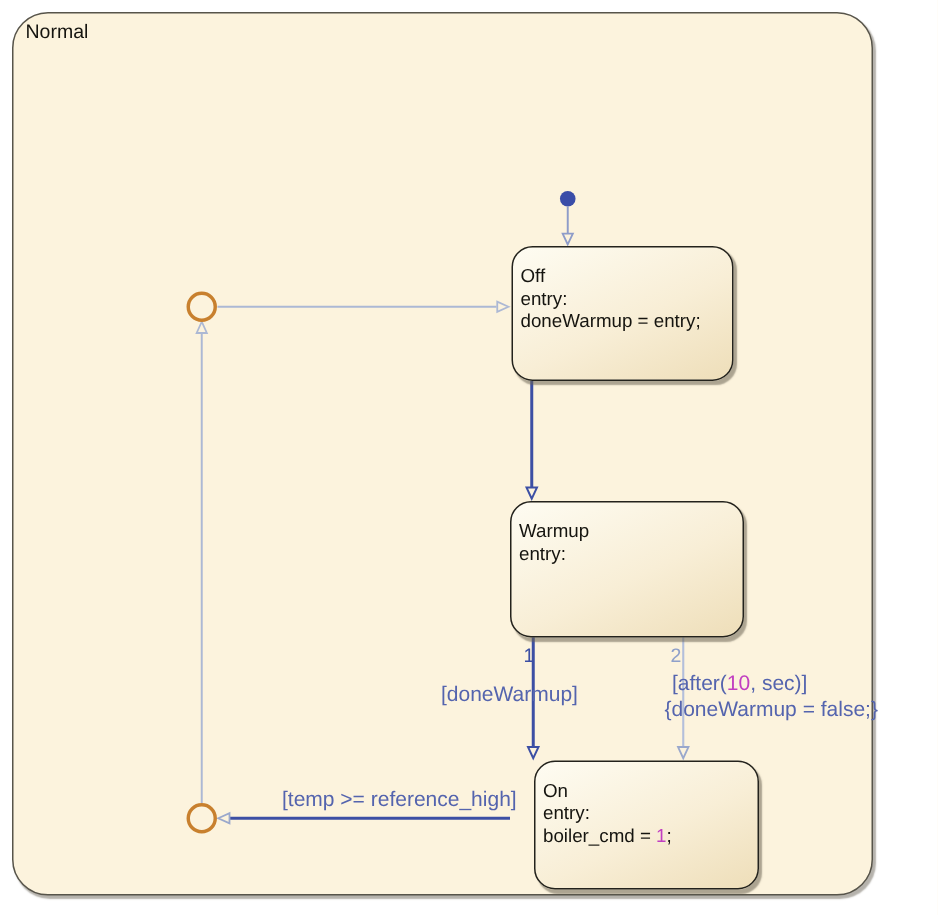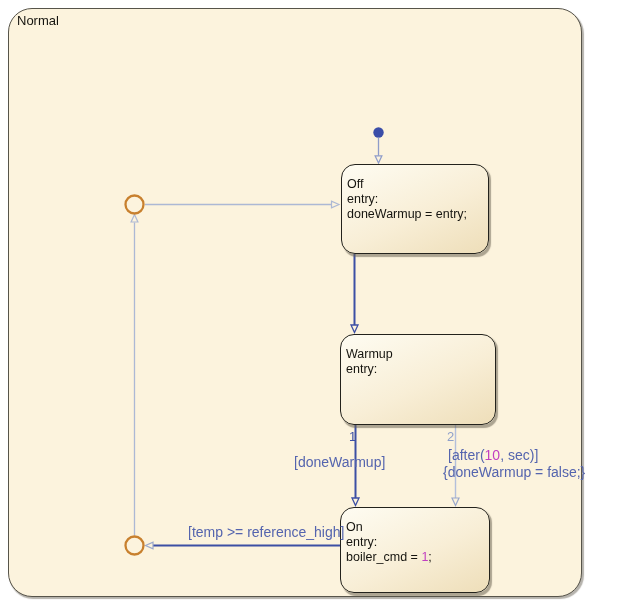--- a/index.html
+++ b/index.html
@@ -19,21 +19,21 @@
   .overlay{position:absolute;left:0;top:0;}
   .state{
     position:absolute;box-sizing:border-box;
     background:linear-gradient(155deg,#fefcf2 0%,#f8eed6 55%,#eedeb9 100%);
     border:1.9px solid #23221c;border-radius:14px;
     box-shadow:2px 2.5px 1px rgba(105,99,82,.55);
     padding:12px 4px 0 5px;font-size:12.5px;line-height:15px;color:#15140f;
   }
   .state-off{left:341px;top:164px;width:148px;height:90px;}
   .state-warmup{left:340px;top:334px;width:156px;height:91px;}
-  .state-on{left:340px;top:507px;width:150px;height:86px;}
+  .state-on{left:356px;top:507px;width:150px;height:86px;}
   .num{color:#c13fc1;}
   .tlabel{
     position:absolute;font-size:14px;color:#5464ae;white-space:nowrap;
   }
   .tnum{position:absolute;font-size:13px;white-space:nowrap;}
   .tnum-dark{color:#3c4fa4;}
   .tnum-light{color:#8fa0ca;}
 </style>
 </head>
 <body>

